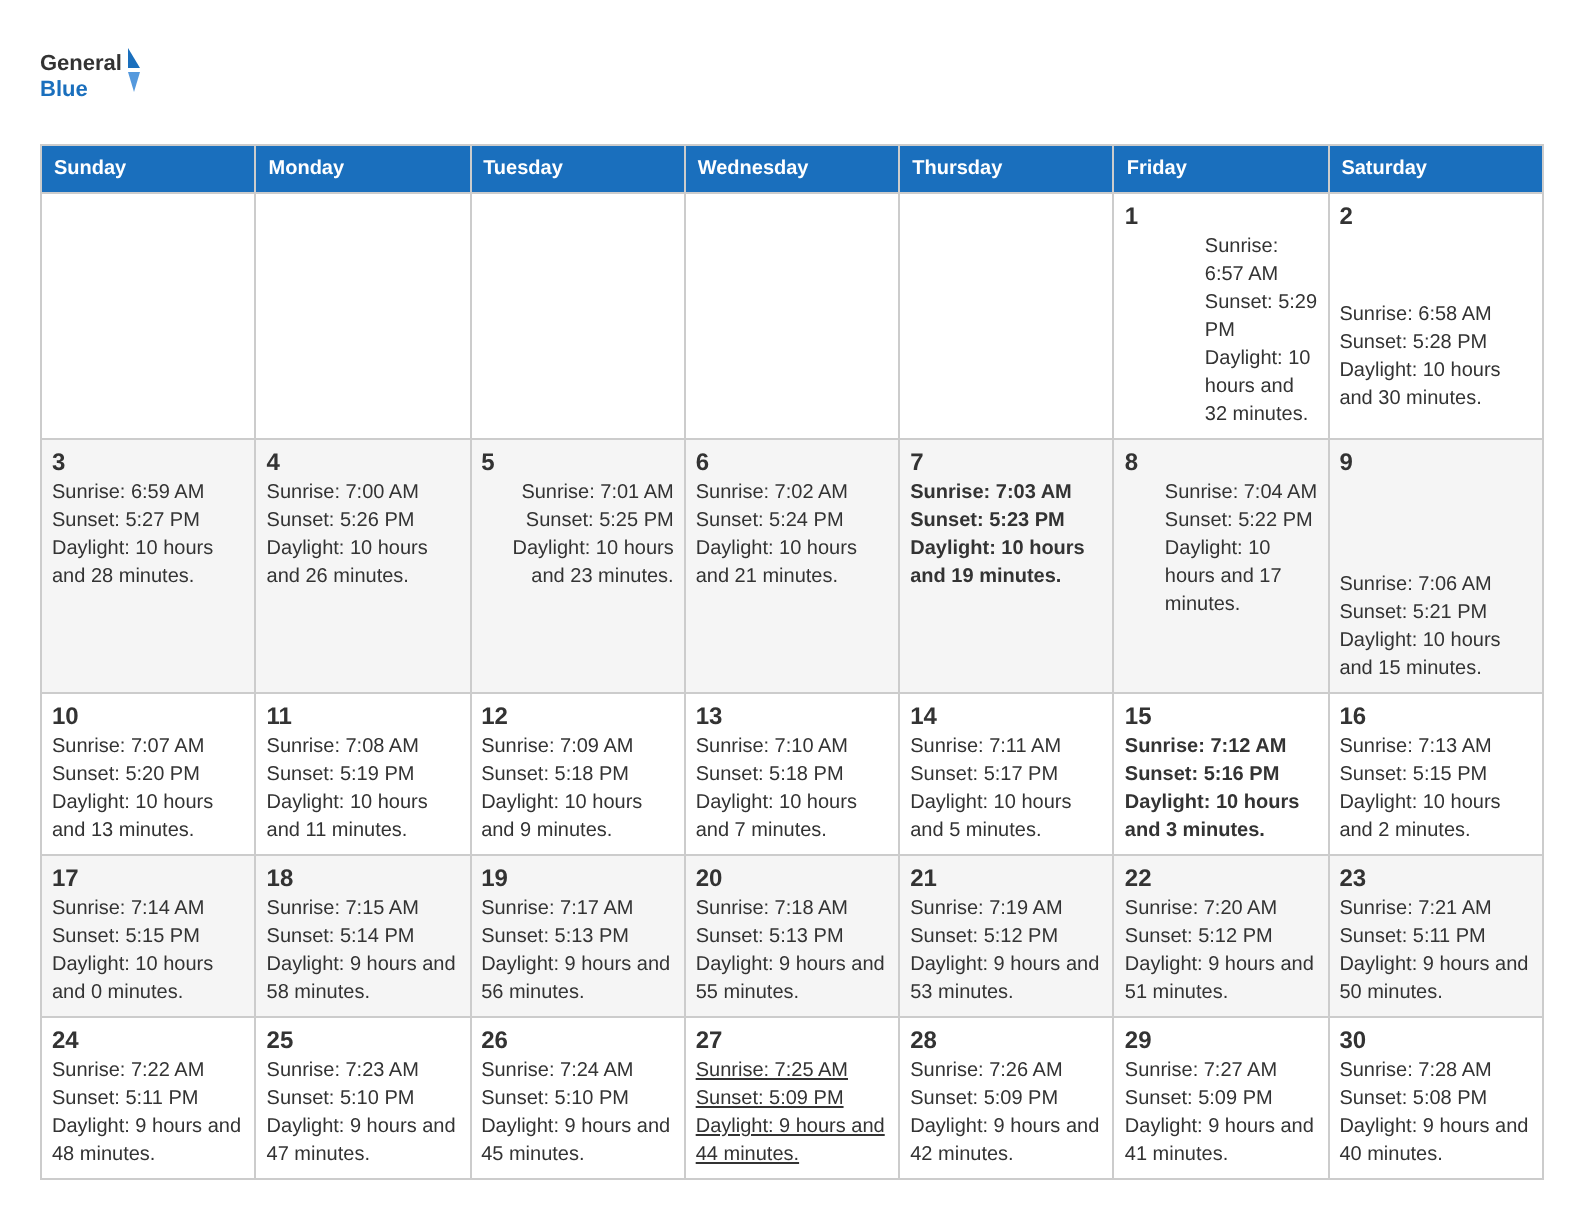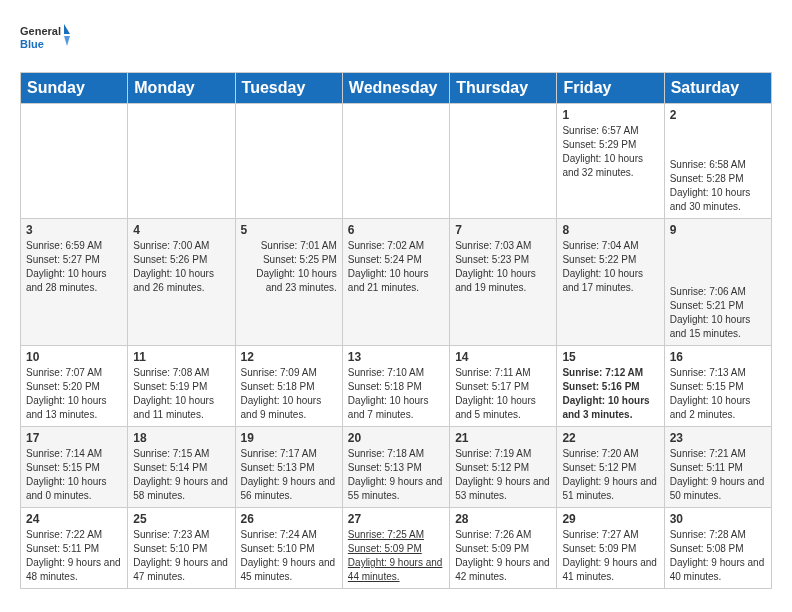--- a/index.html
+++ b/index.html
@@ -36,21 +36,21 @@
     table {
       width: 100%;
       border-collapse: collapse;
       font-size: 11px;
     }
     thead tr th {
       background-color: #1a6fbd;
       color: #fff;
       text-align: left;
       padding: 6px 6px;
-      font-size: 16px;
+      font-size: 10px;
       font-weight: bold;
       border: 1px solid #ccc;
     }
     tbody tr td {
       border: 1px solid #ccc;
       vertical-align: top;
       padding: 4px 5px;
       height: 80px;
       width: 107px;
       background: #fff;
@@ -106,21 +106,21 @@
   </thead>
   <tbody id="calendar-body">
   <tr>
         <td class="empty-cell"></td>
         <td class="empty-cell"></td>
         <td class="empty-cell"></td>
         <td class="empty-cell"></td>
         <td class="empty-cell"></td>
         <td>
           <span class="day-num">1</span>
-          <div class="day-info" style="white-space: pre-line;">Sunrise: 6:57 AM
+          <div class="day-info" style="white-space: pre-line; margin-left: 40px;">Sunrise: 6:57 AM
 Sunset: 5:29 PM
 Daylight: 10 hours and 32 minutes.</div>
         </td>
         <td>
           <span class="day-num">2</span>
           <div class="day-info" style="white-space: pre-line; margin-top: 36px;">Sunrise: 6:58 AM
 Sunset: 5:28 PM
 Daylight: 10 hours and 30 minutes.</div>
         </td>
       </tr>
@@ -144,27 +144,27 @@
 Daylight: 10 hours and 23 minutes.</div>
         </td>
         <td>
           <span class="day-num">6</span>
           <div class="day-info" style="white-space: pre-line;">Sunrise: 7:02 AM
 Sunset: 5:24 PM
 Daylight: 10 hours and 21 minutes.</div>
         </td>
         <td>
           <span class="day-num">7</span>
-          <div class="day-info" style="white-space: pre-line;">Sunrise: 7:03 AM
+          <div class="day-info" style="white-space: pre-line; font-weight: bold;">Sunrise: 7:03 AM
 Sunset: 5:23 PM
 Daylight: 10 hours and 19 minutes.</div>
         </td>
         <td>
           <span class="day-num">8</span>
-          <div class="day-info" style="white-space: pre-line;">Sunrise: 7:04 AM
+          <div class="day-info" style="white-space: pre-line; margin-left: 20px;">Sunrise: 7:04 AM
 Sunset: 5:22 PM
 Daylight: 10 hours and 17 minutes.</div>
         </td>
         <td>
           <span class="day-num">9</span>
           <div class="day-info" style="white-space: pre-line; margin-top: 48px;">Sunrise: 7:06 AM
 Sunset: 5:21 PM
 Daylight: 10 hours and 15 minutes.</div>
         </td>
       </tr>

